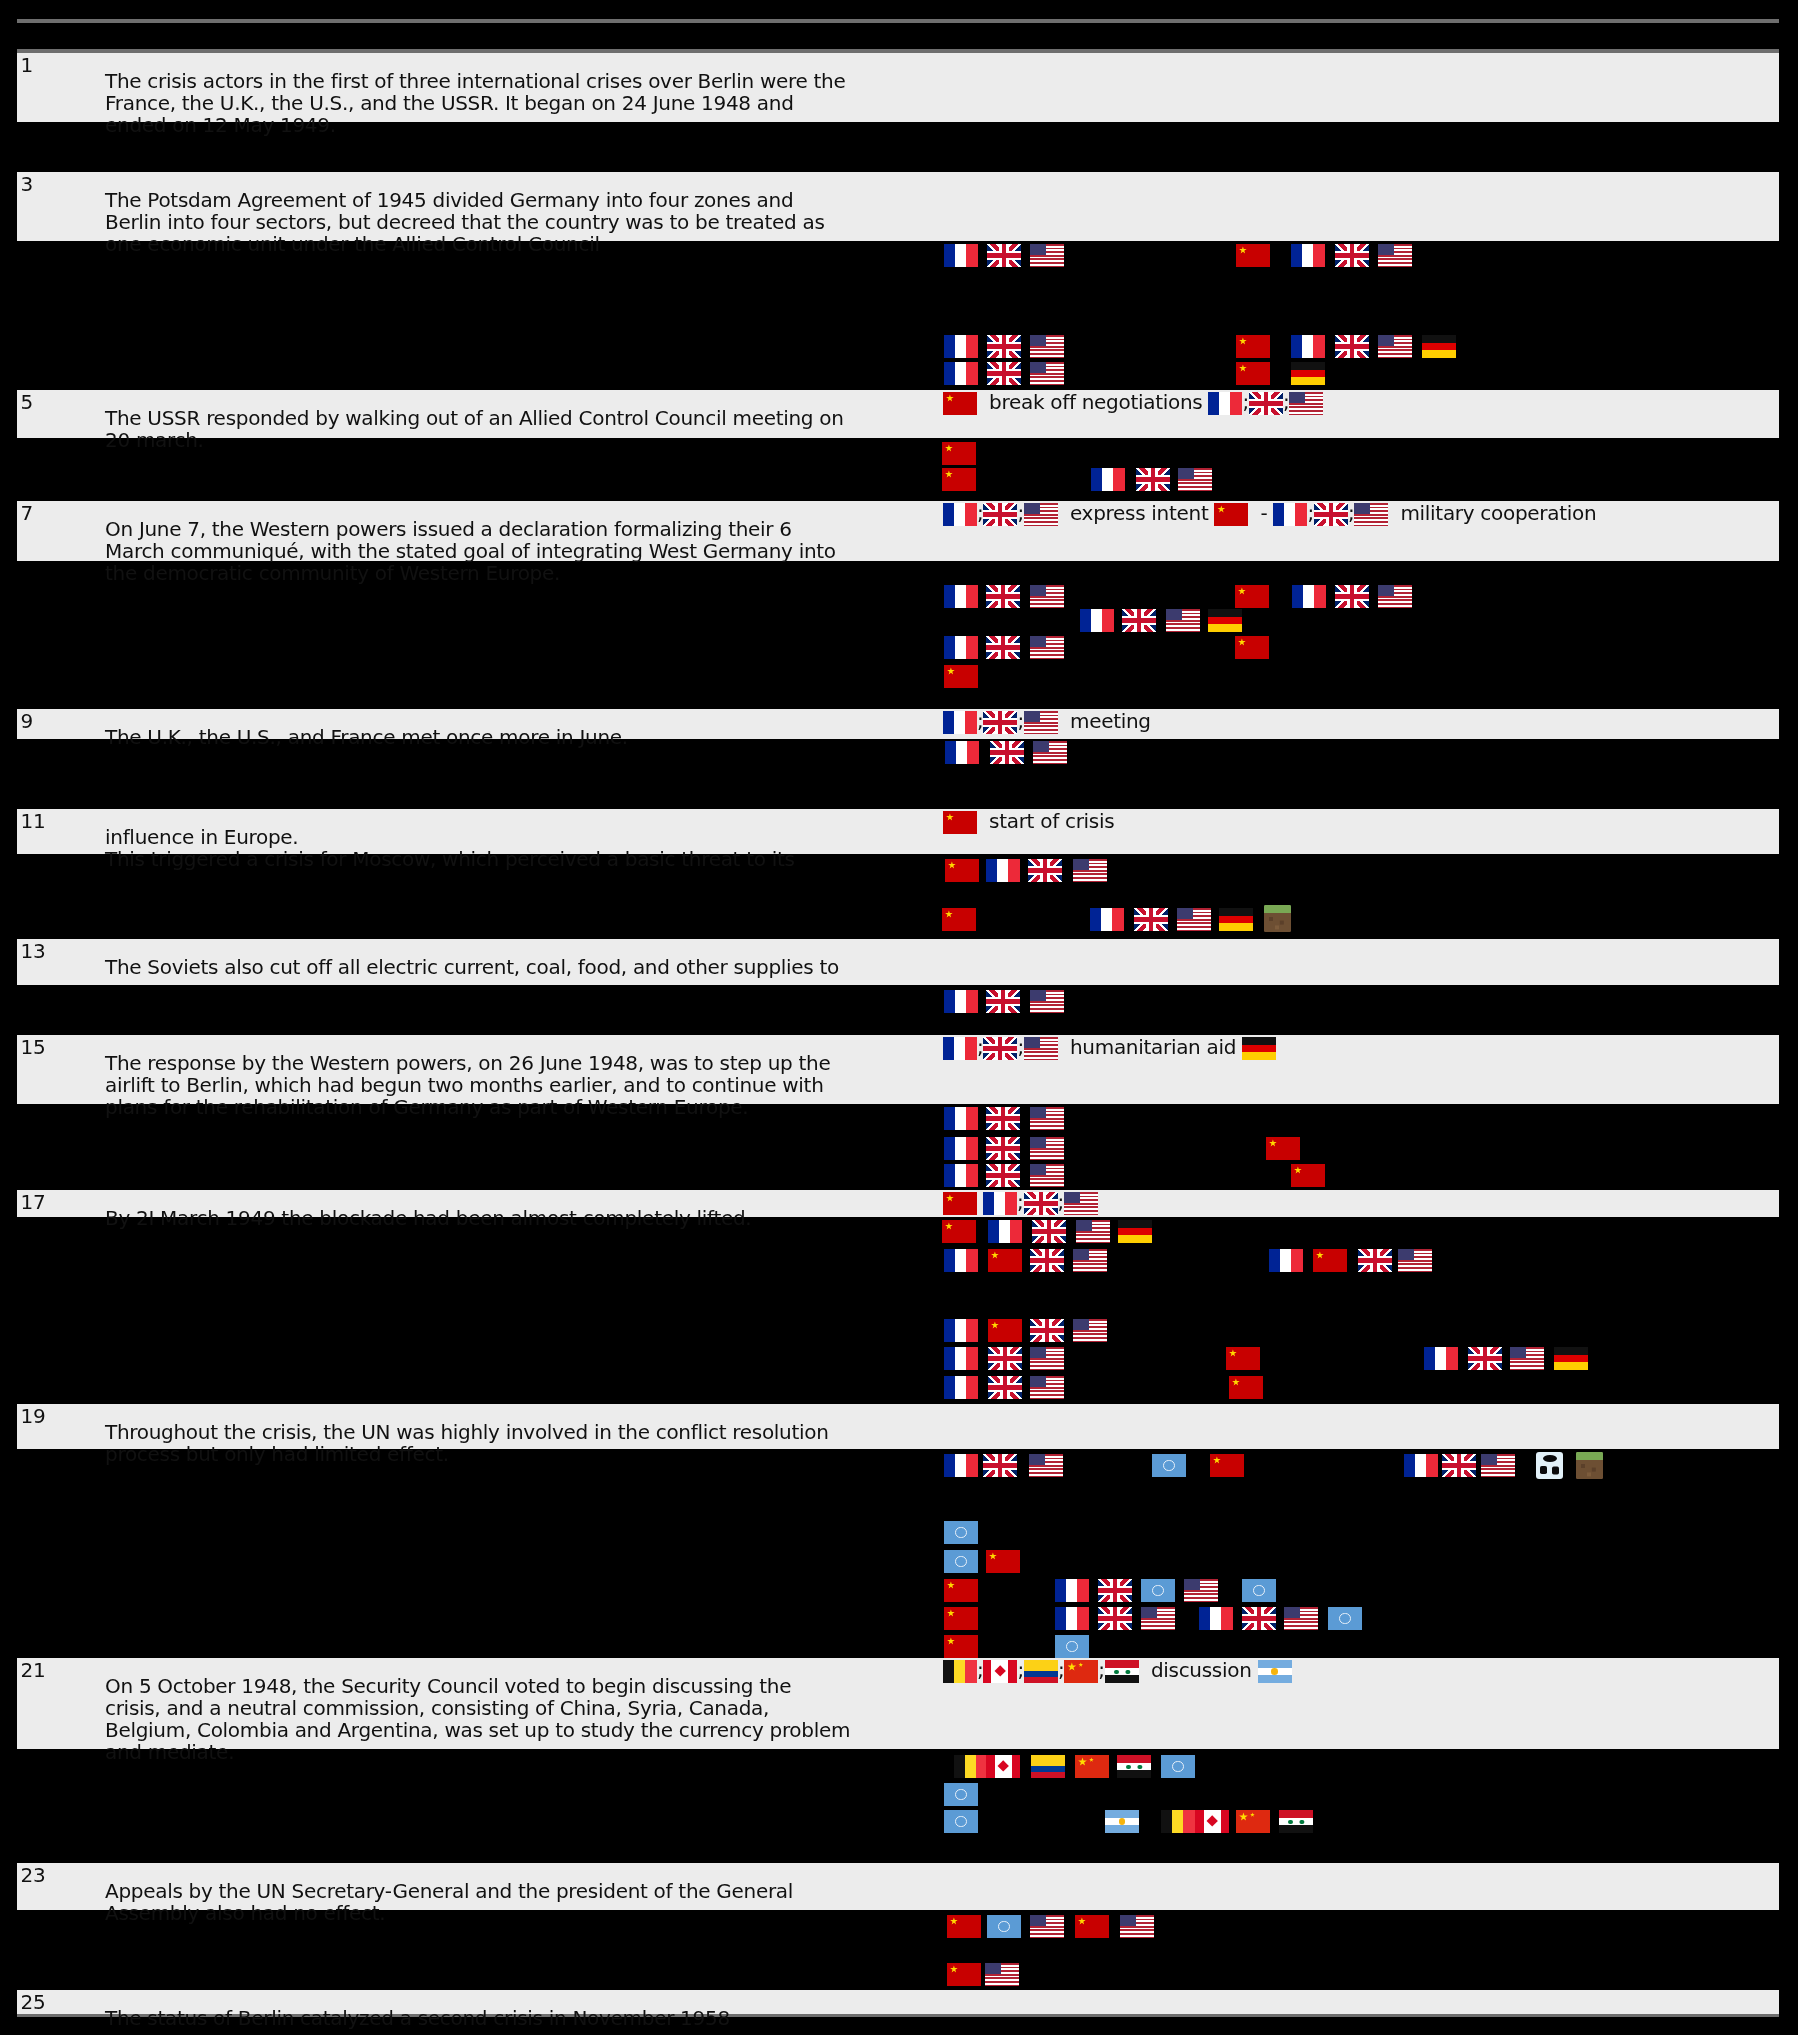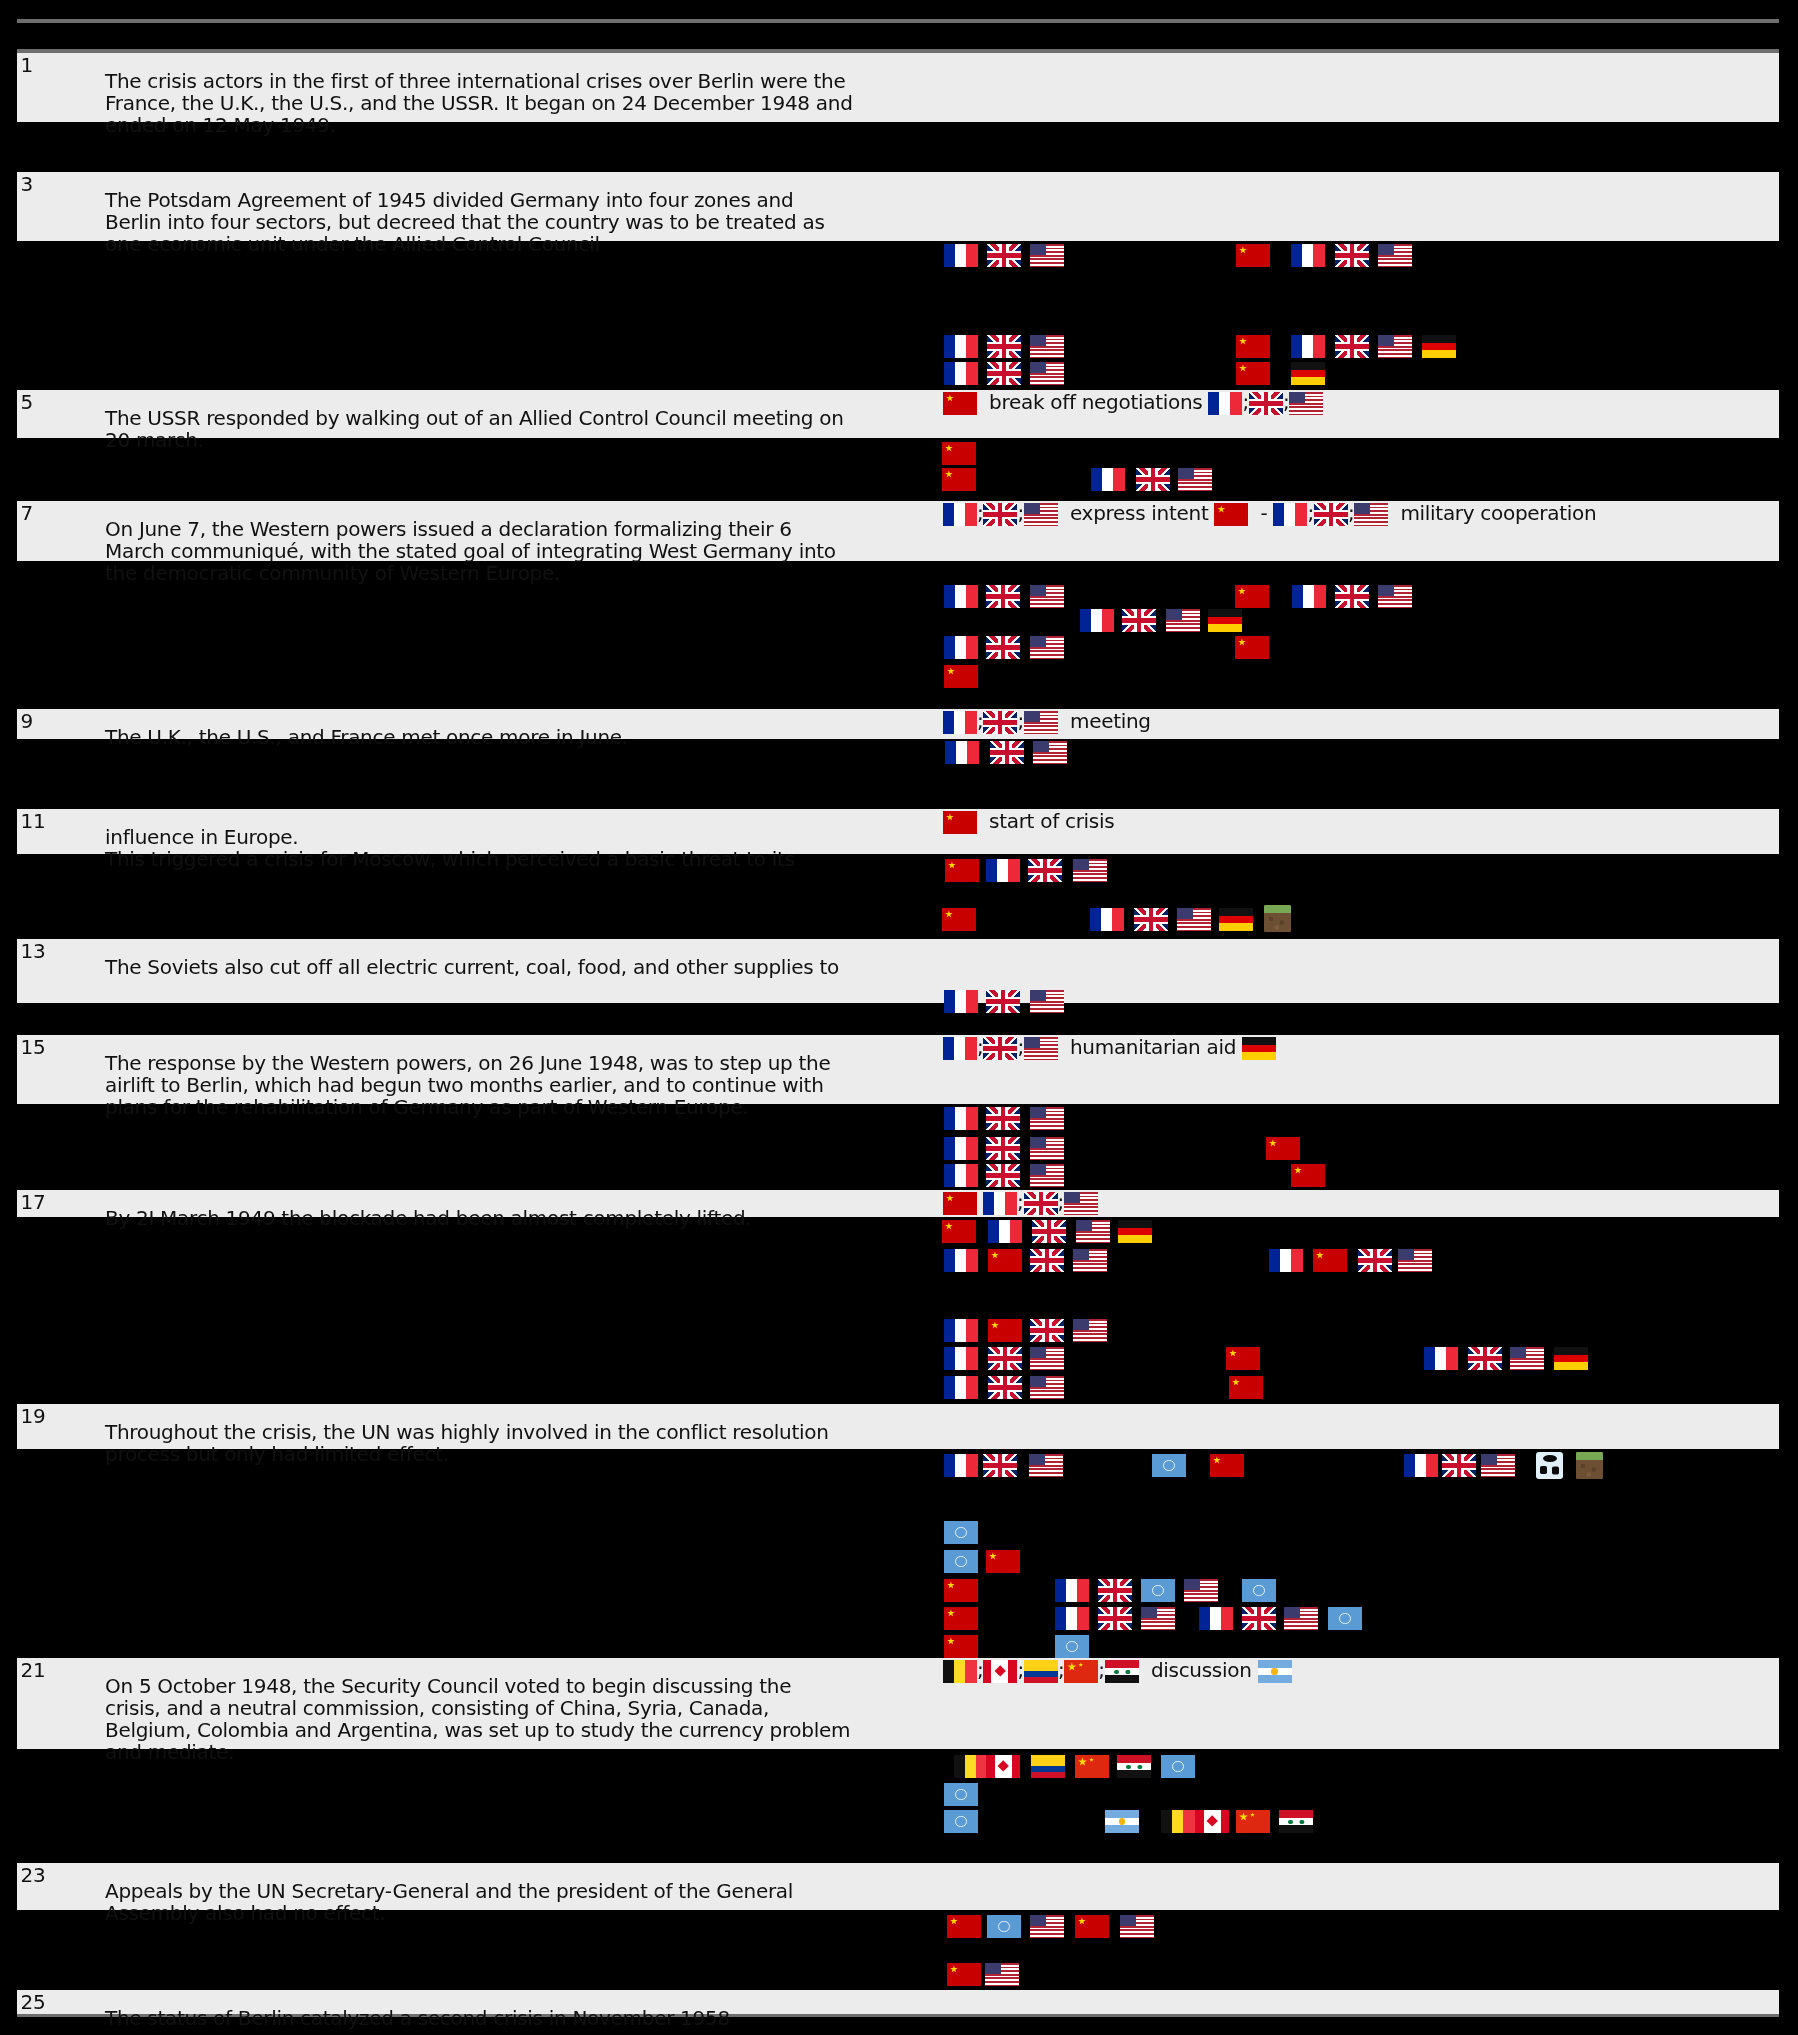--- a/index.html
+++ b/index.html
@@ -64,21 +64,21 @@
 <body>
 
 <div id="canvas">
     <div class="hbar" style="top: 18.7px; height: 4.2px;"></div>
     <div class="hbar" style="top: 49px; height: 4.2px;"></div>
     <div class="hbar" style="top: 2012px; height: 4.8px;"></div>
     <div class="band" style="top: 53px; height: 69px;">
       <div class="rownum">1</div>
       <div class="sentence">
         <div class="sline">The crisis actors in the first of three international crises over Berlin were the</div>
-        <div class="sline">France, the U.K., the U.S., and the USSR. It began on 24 December 1948 and</div>
+        <div class="sline">France, the U.K., the U.S., and the USSR. It began on 24 June 1948 and</div>
         <div class="sline">ended on 12 May 1949.</div>
       </div>
     </div>
     <div class="band" style="top: 172px; height: 69px;">
       <div class="rownum">3</div>
       <div class="sentence">
         <div class="sline">The Potsdam Agreement of 1945 divided Germany into four zones and</div>
         <div class="sline">Berlin into four sectors, but decreed that the country was to be treated as</div>
         <div class="sline">one economic unit under the Allied Control Council</div>
       </div>
@@ -108,21 +108,21 @@
       <span class="ann"><span class="flag f-fr" title="France"></span><span>;</span><span class="flag f-uk" title="United Kingdom"></span><span>;</span><span class="flag f-us" title="United States"></span><span>&nbsp;</span><span class="txt">meeting</span></span>
     </div>
     <div class="band" style="top: 809px; height: 45px;">
       <div class="rownum">11</div>
       <div class="sentence">
         <div class="sline">influence in Europe.</div>
         <div class="sline">This triggered a crisis for Moscow, which perceived a basic threat to its</div>
       </div>
       <span class="ann"><span class="flag f-su" title="Soviet Union"></span><span>&nbsp;</span><span class="txt">start of crisis</span></span>
     </div>
-    <div class="band" style="top: 939px; height: 64px;">
+    <div class="band" style="top: 939px; height: 46px;">
       <div class="rownum">13</div>
       <div class="sentence">
         <div class="sline">The Soviets also cut off all electric current, coal, food, and other supplies to</div>
       </div>
     </div>
     <div class="band" style="top: 1035px; height: 69px;">
       <div class="rownum">15</div>
       <div class="sentence">
         <div class="sline">The response by the Western powers, on 26 June 1948, was to step up the</div>
         <div class="sline">airlift to Berlin, which had begun two months earlier, and to continue with</div>

